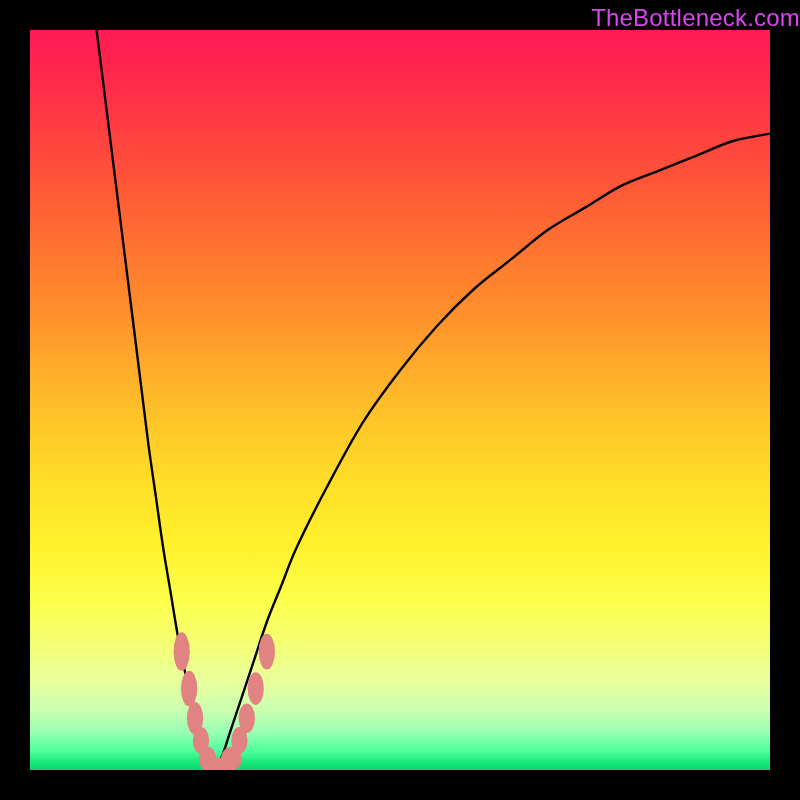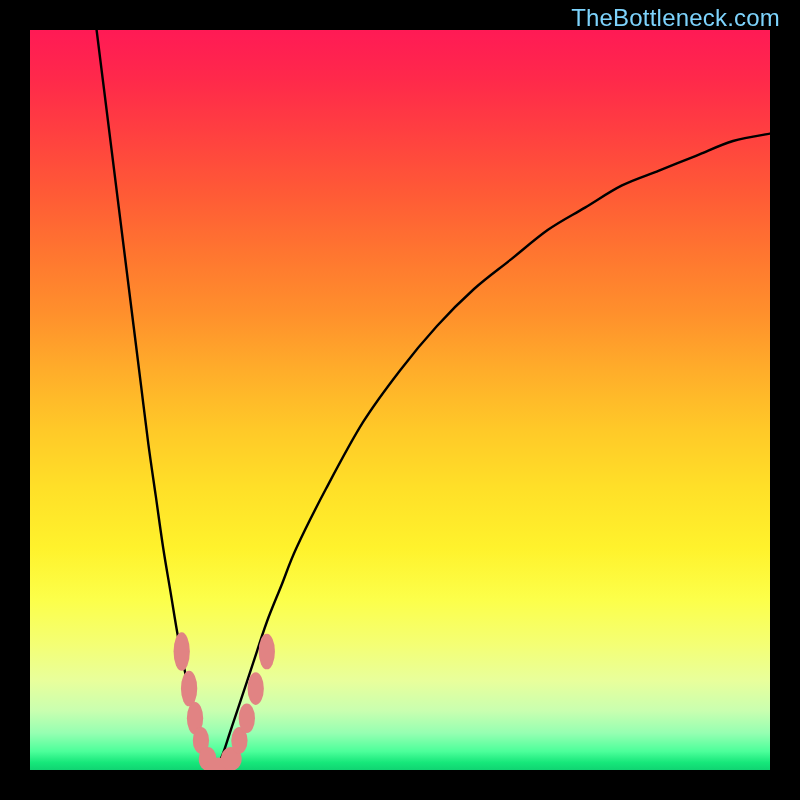--- a/index.html
+++ b/index.html
@@ -50,22 +50,22 @@
       #10d472 100%
     );
   }
   .curve {
     position: absolute;
     left: 0; top: 0;
   }
   .watermark {
     position: absolute;
     top: 4px;
-    right: 20px;
-    color: #7dd3fc;
+    right: 0;
+    color: #d946ef;
     font-size: 24px;
     letter-spacing: 0.2px;
     font-weight: 500;
     user-select: none;
   }
 </style>
 </head>
 <body>
 
 <div class="frame">

